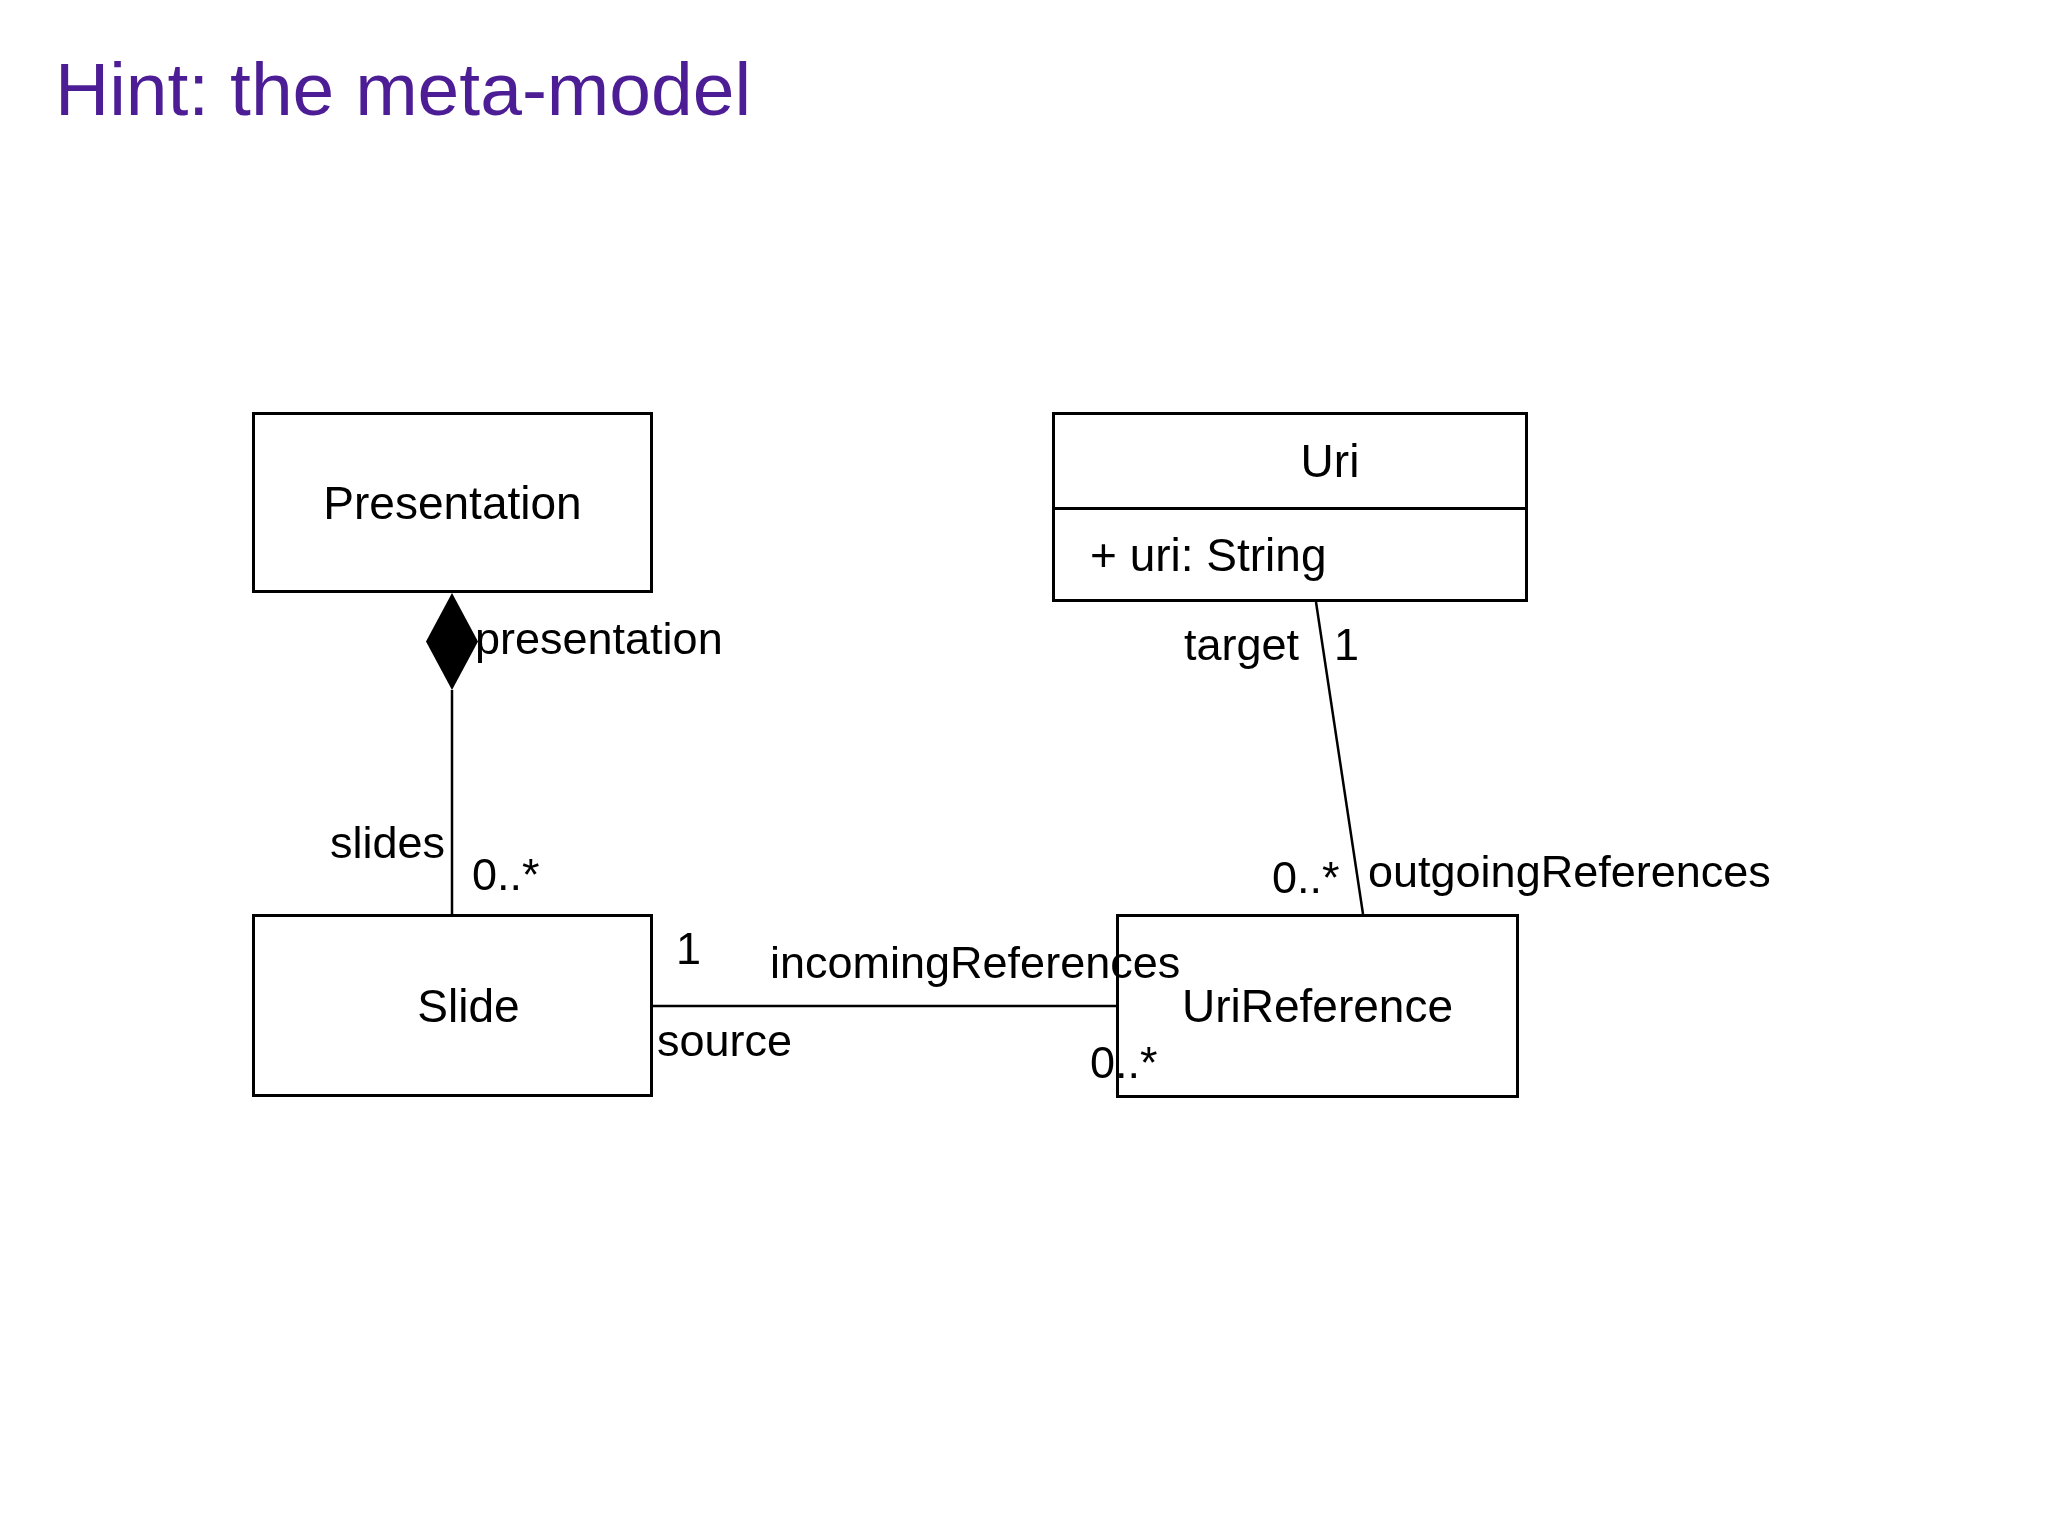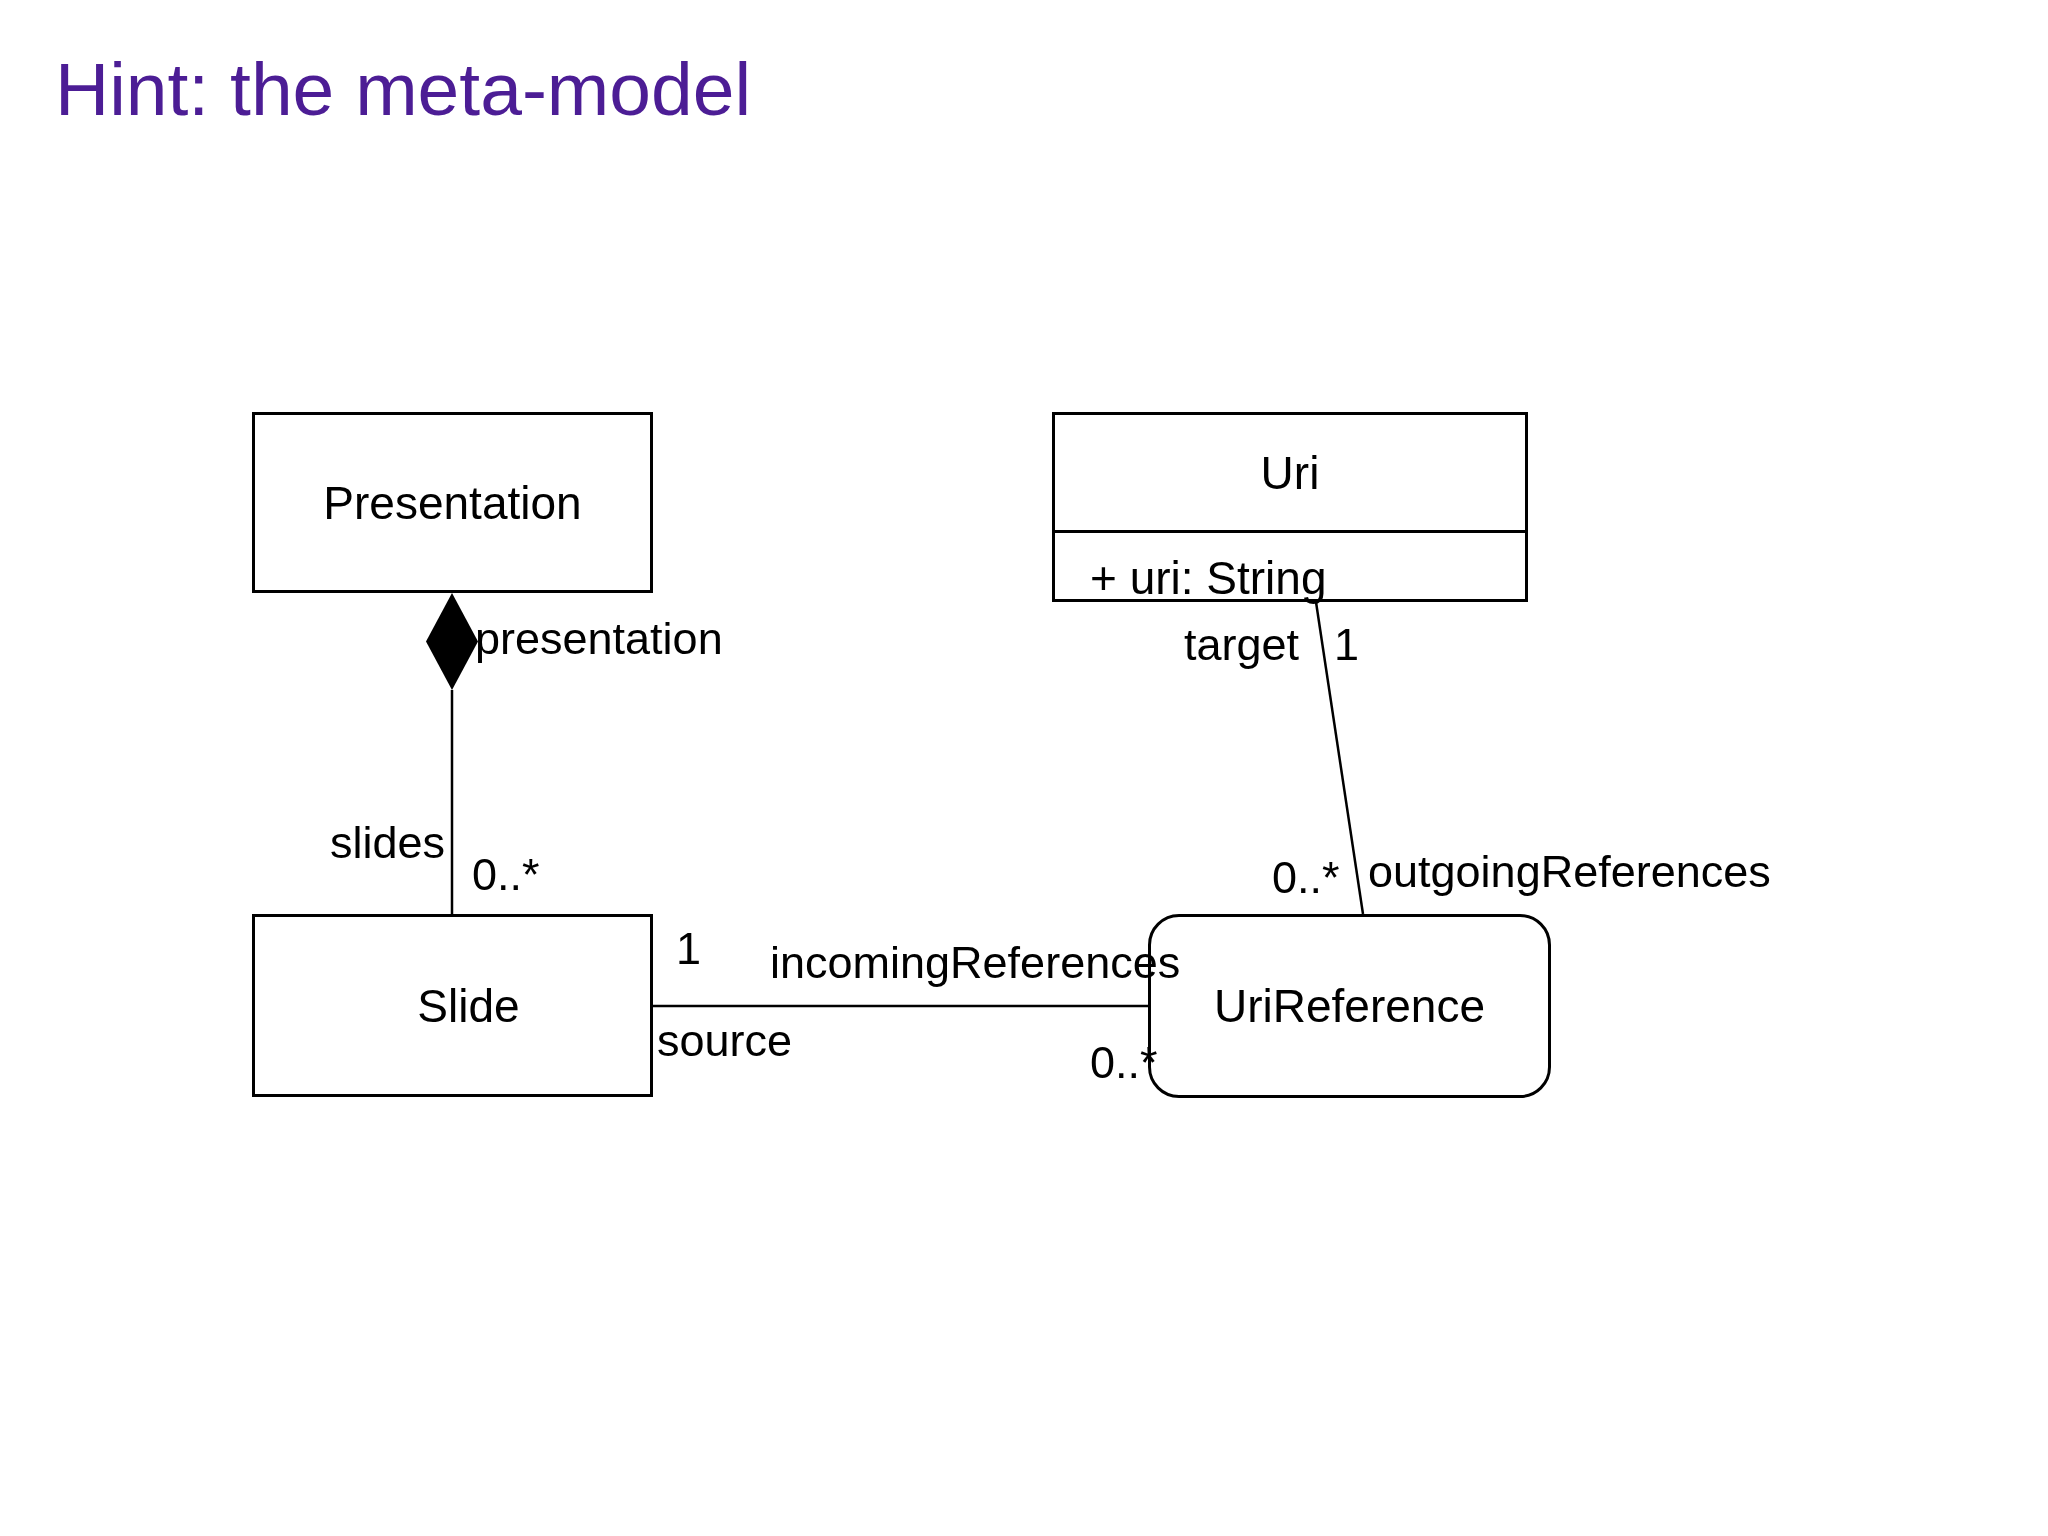--- a/index.html
+++ b/index.html
@@ -40,42 +40,43 @@
     font-size: 46px;
   }
   .uml-class .name-compartment {
     display: flex;
     align-items: center;
     justify-content: center;
     width: 100%;
     height: 100%;
   }
   .uml-class.two-compartments .name-compartment {
-    height: 115px;
+    height: 92px;
+    padding-left: 40px;
   }
   .uml-class .attr-compartment {
     box-sizing: border-box;
     border-top: 3px solid #000000;
     height: 92px;
     display: flex;
     align-items: center;
     justify-content: flex-start;
     padding-left: 35px;
   }
   .edge-label {
     position: absolute;
     font-size: 45px;
     line-height: 1;
     white-space: nowrap;
   }
   
   .box-presentation { left: 252px; top: 412px; width: 401px; height: 181px; }
   .box-uri          { left: 1052px; top: 412px; width: 476px; height: 190px; }
   .box-slide        { left: 252px; top: 914px; width: 401px; height: 183px; padding-left: 32px; }
-  .box-urireference { left: 1148px; top: 914px; width: 403px; height: 184px; border-radius: 31px; }
+  .box-urireference { left: 1116px; top: 914px; width: 403px; height: 184px; }
   
   .lbl-presentation   { left: 475px;  top: 616px; }
   .lbl-slides         { left: 330px;  top: 820px; }
   .lbl-slides-mult    { left: 472px;  top: 852px; }
   .lbl-source-mult    { left: 676px;  top: 926px; }
   .lbl-outgoing-name  { left: 770px;  top: 940px; }
   .lbl-source         { left: 657px;  top: 1018px; }
   .lbl-outgoing-mult  { left: 1090px; top: 1040px; }
   .lbl-target         { left: 1184px; top: 622px; }
   .lbl-target-mult    { left: 1334px; top: 622px; }

